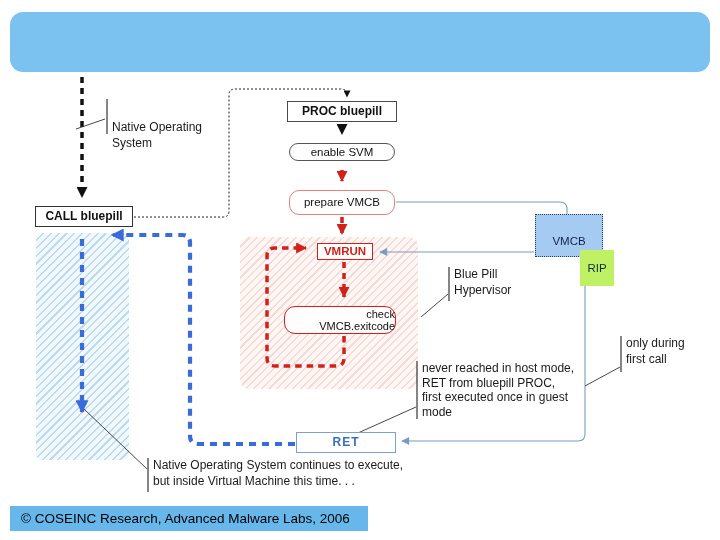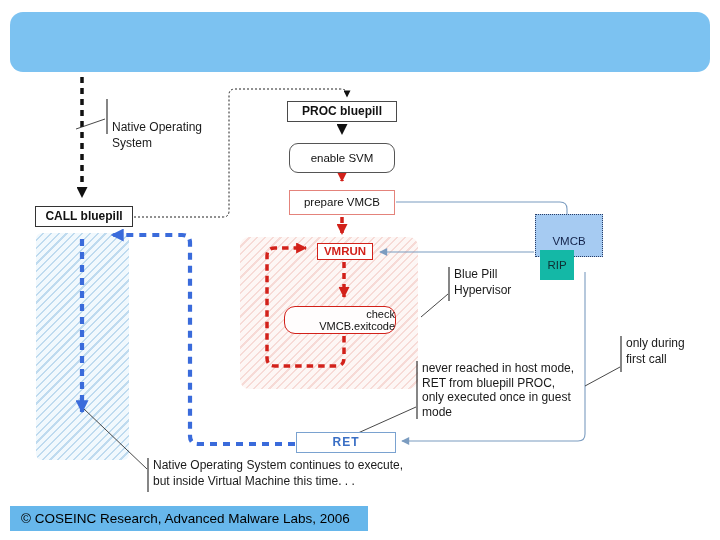--- a/index.html
+++ b/index.html
@@ -30,29 +30,29 @@
       rgba(235,168,158,0.42) 0px, rgba(235,168,158,0.42) 1.6px,
       rgba(253,245,243,0.85) 1.6px, rgba(253,245,243,0.85) 5.5px);
   }
   svg.wires{position:absolute;left:0;top:0;width:720px;height:540px;}
   .node{
     position:absolute;background:#ffffff;display:flex;align-items:center;
     justify-content:center;box-sizing:border-box;font-size:11.5px;color:#111;
     line-height:1.1;text-align:center;
   }
   .n-proc{left:287px;top:101px;width:110px;height:21px;border:1px solid #4a4a4a;font-weight:bold;font-size:12px;}
-  .n-enable{left:289px;top:143px;width:106px;height:30px;border:1.2px solid #555;border-radius:9px;}
-  .n-prepare{left:289px;top:190px;width:106px;height:25px;border:1.4px solid #e4837b;border-radius:0;}
+  .n-enable{left:289px;top:143px;width:106px;height:18px;border:1.2px solid #555;border-radius:9px;}
+  .n-prepare{left:289px;top:190px;width:106px;height:25px;border:1.4px solid #e4837b;border-radius:10px;}
   .n-vmrun{left:317px;top:243px;width:56px;height:17px;border:1.5px solid #d2211a;color:#d2211a;font-weight:bold;}
   .n-check{left:284px;top:306px;width:112px;height:28px;border:1.4px solid #d2211a;border-radius:11px;
            flex-direction:column;font-size:11px;background:#fffdfd;align-items:flex-end;}
   .n-call{left:35px;top:206px;width:98px;height:21px;border:1.2px solid #333;font-weight:bold;font-size:12px;}
   .n-vmcb{left:535px;top:214px;width:68px;height:43px;background:#a6cbf2;border:1.5px dotted #2a3d66;
           align-items:flex-start;justify-content:center;padding-top:20px;color:#13234a;}
-  .n-rip{left:540px;top:250px;width:34px;height:30px;background:#14b8a6;color:#0e2f33;border:none;background-clip:padding-box;}
+  .n-rip{left:580px;top:250px;width:34px;height:36px;background:#bef264;color:#0e2f33;border:none;background-clip:padding-box;}
   .n-ret{left:296px;top:432px;width:100px;height:21px;border:1.2px solid #7aa2d0;color:#3a6fc5;font-weight:bold;font-size:12px;letter-spacing:1px;}
   .note{
     position:absolute;font-size:12px;color:#1a1a1a;line-height:14.5px;white-space:nowrap;
   }
   .note span{display:block;}
   .lbl-nos{left:112px;top:100px;line-height:15.5px;margin-top:20px;}
   .lbl-hyp{left:454px;top:267px;line-height:15.5px;}
   .lbl-only{left:626px;top:336px;line-height:15.5px;}
   .lbl-retnote{left:422px;top:361px;}
   .lbl-cont{left:153px;top:458px;line-height:15.5px;}
@@ -144,21 +144,21 @@
     <span>Blue Pill</span>
     <span>Hypervisor</span>
   </div>
   <div class="note lbl-only">
     <span>only during</span>
     <span>first call</span>
   </div>
   <div class="note lbl-retnote">
     <span>never reached in host mode,</span>
     <span>RET from bluepill PROC,</span>
-    <span>only executed once in guest</span>
+    <span>first executed once in guest</span>
     <span>mode</span>
   </div>
   <div class="note lbl-cont">
     <span>Native Operating System continues to execute,</span>
     <span>but inside Virtual Machine this time. . .</span>
   </div>
 
   <div class="footerbar">© COSEINC Research, Advanced Malware Labs, 2006</div>
 
 </div>

